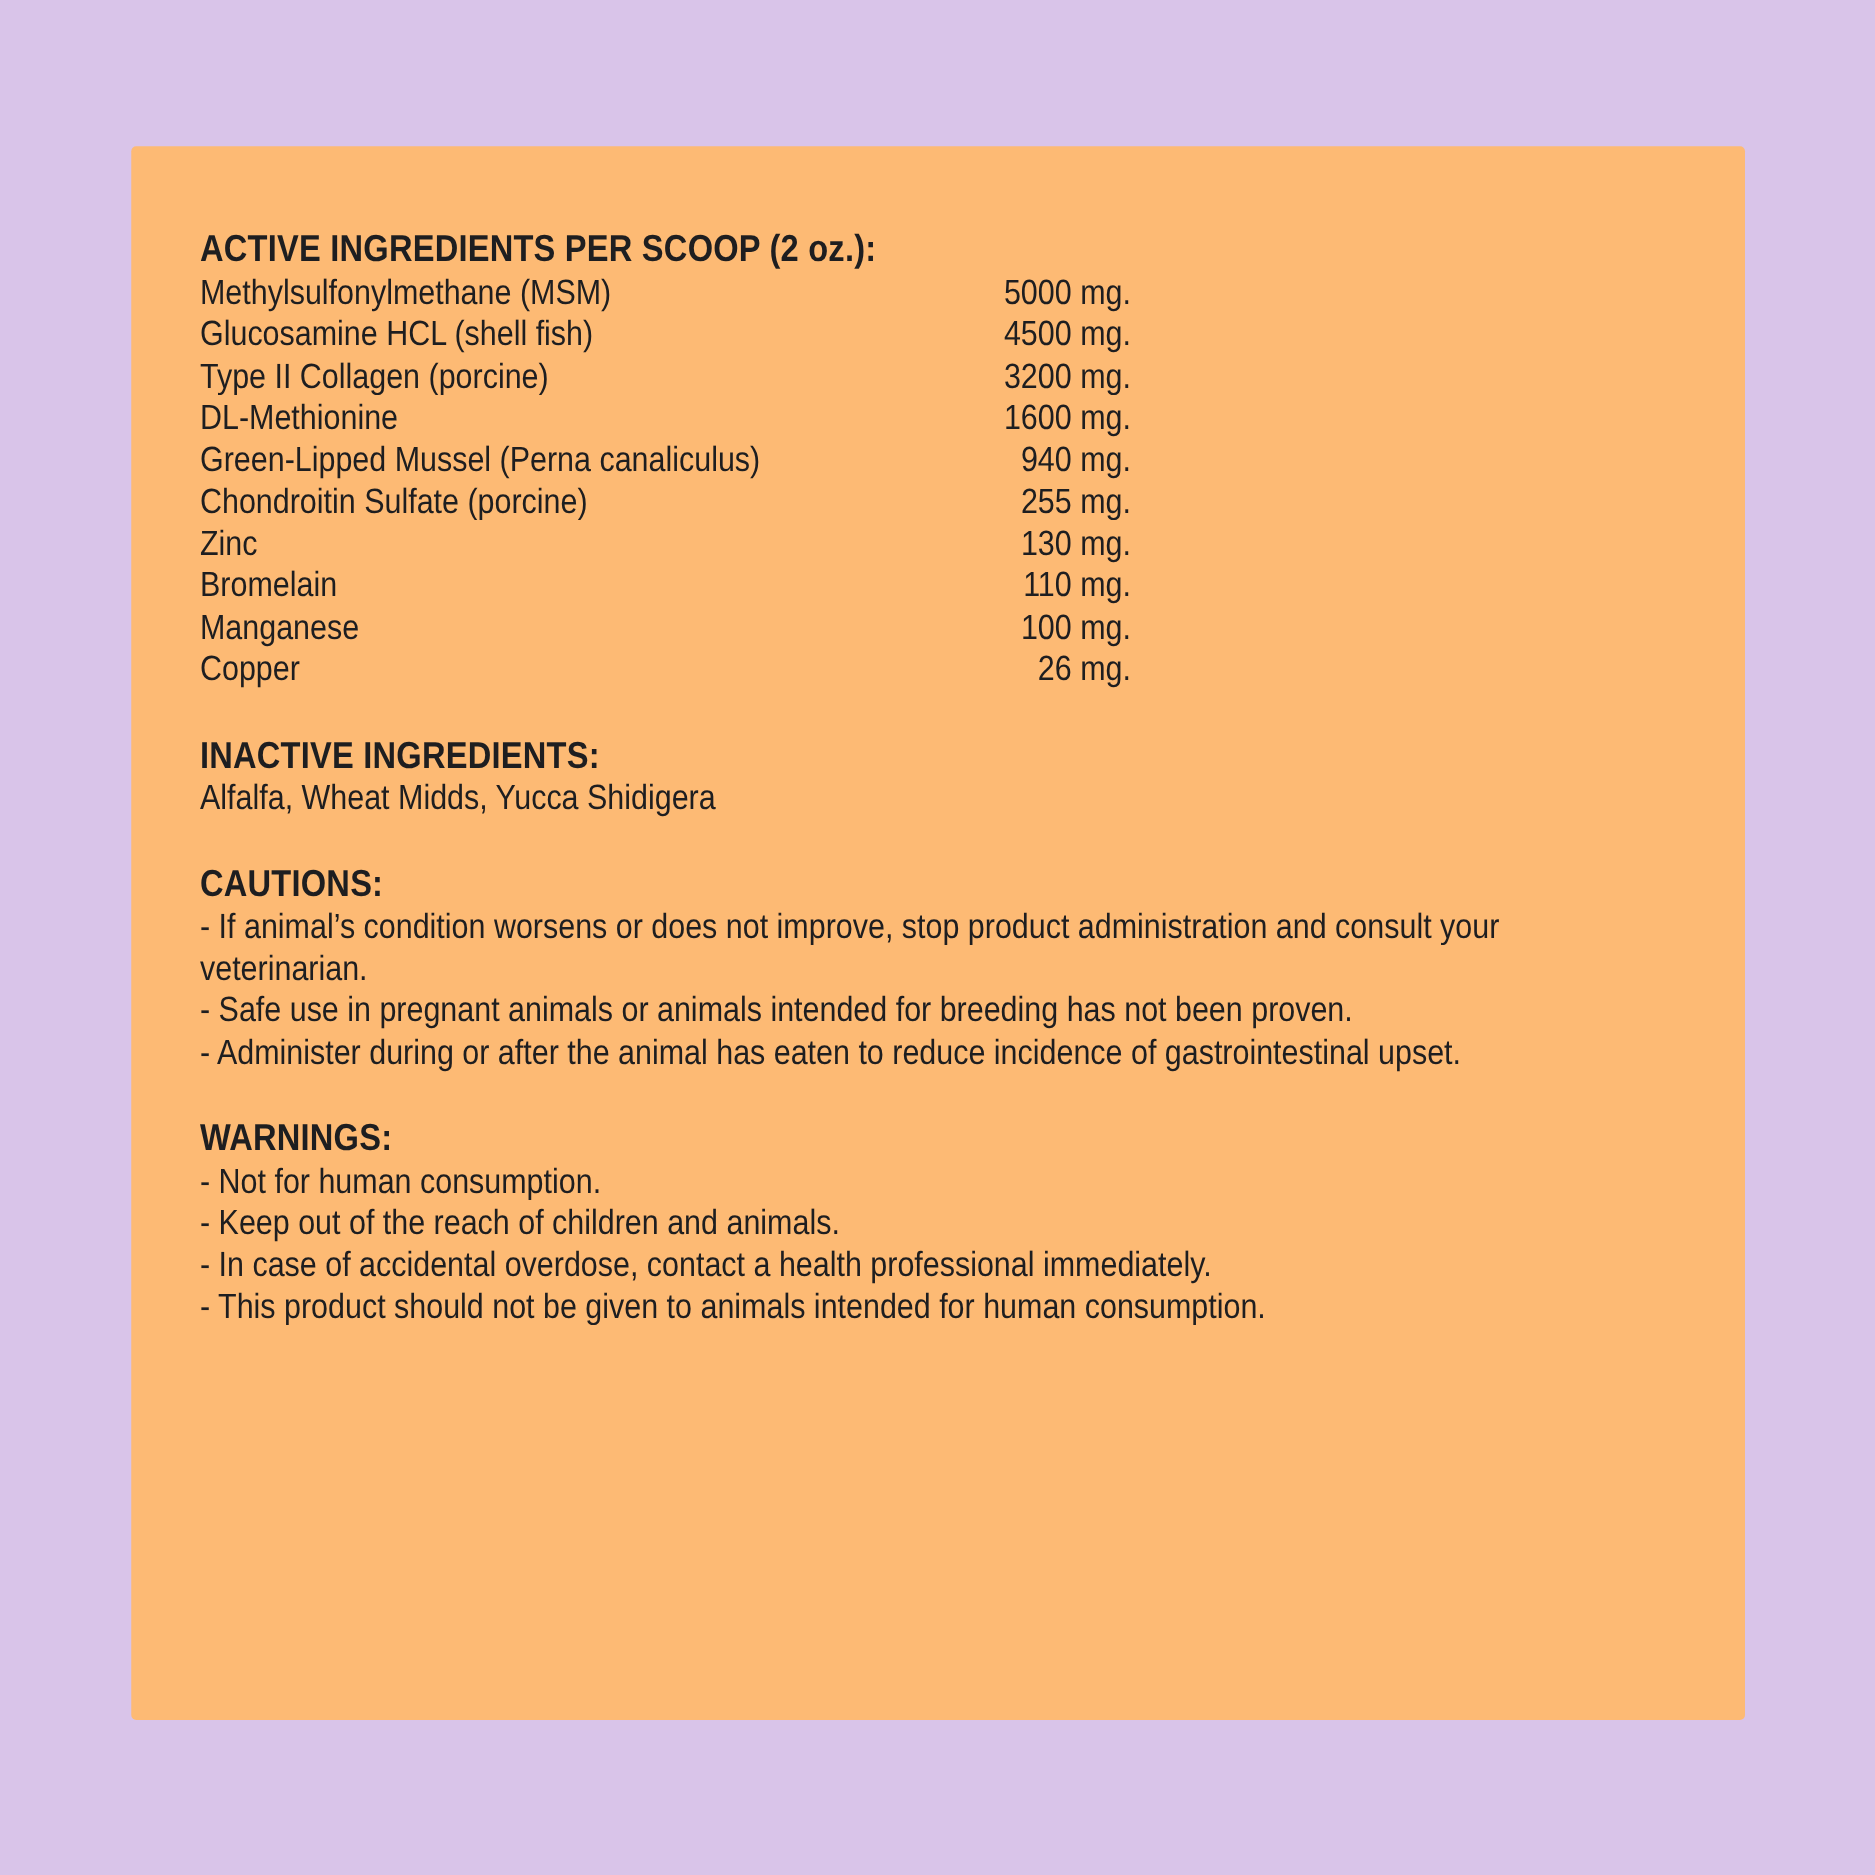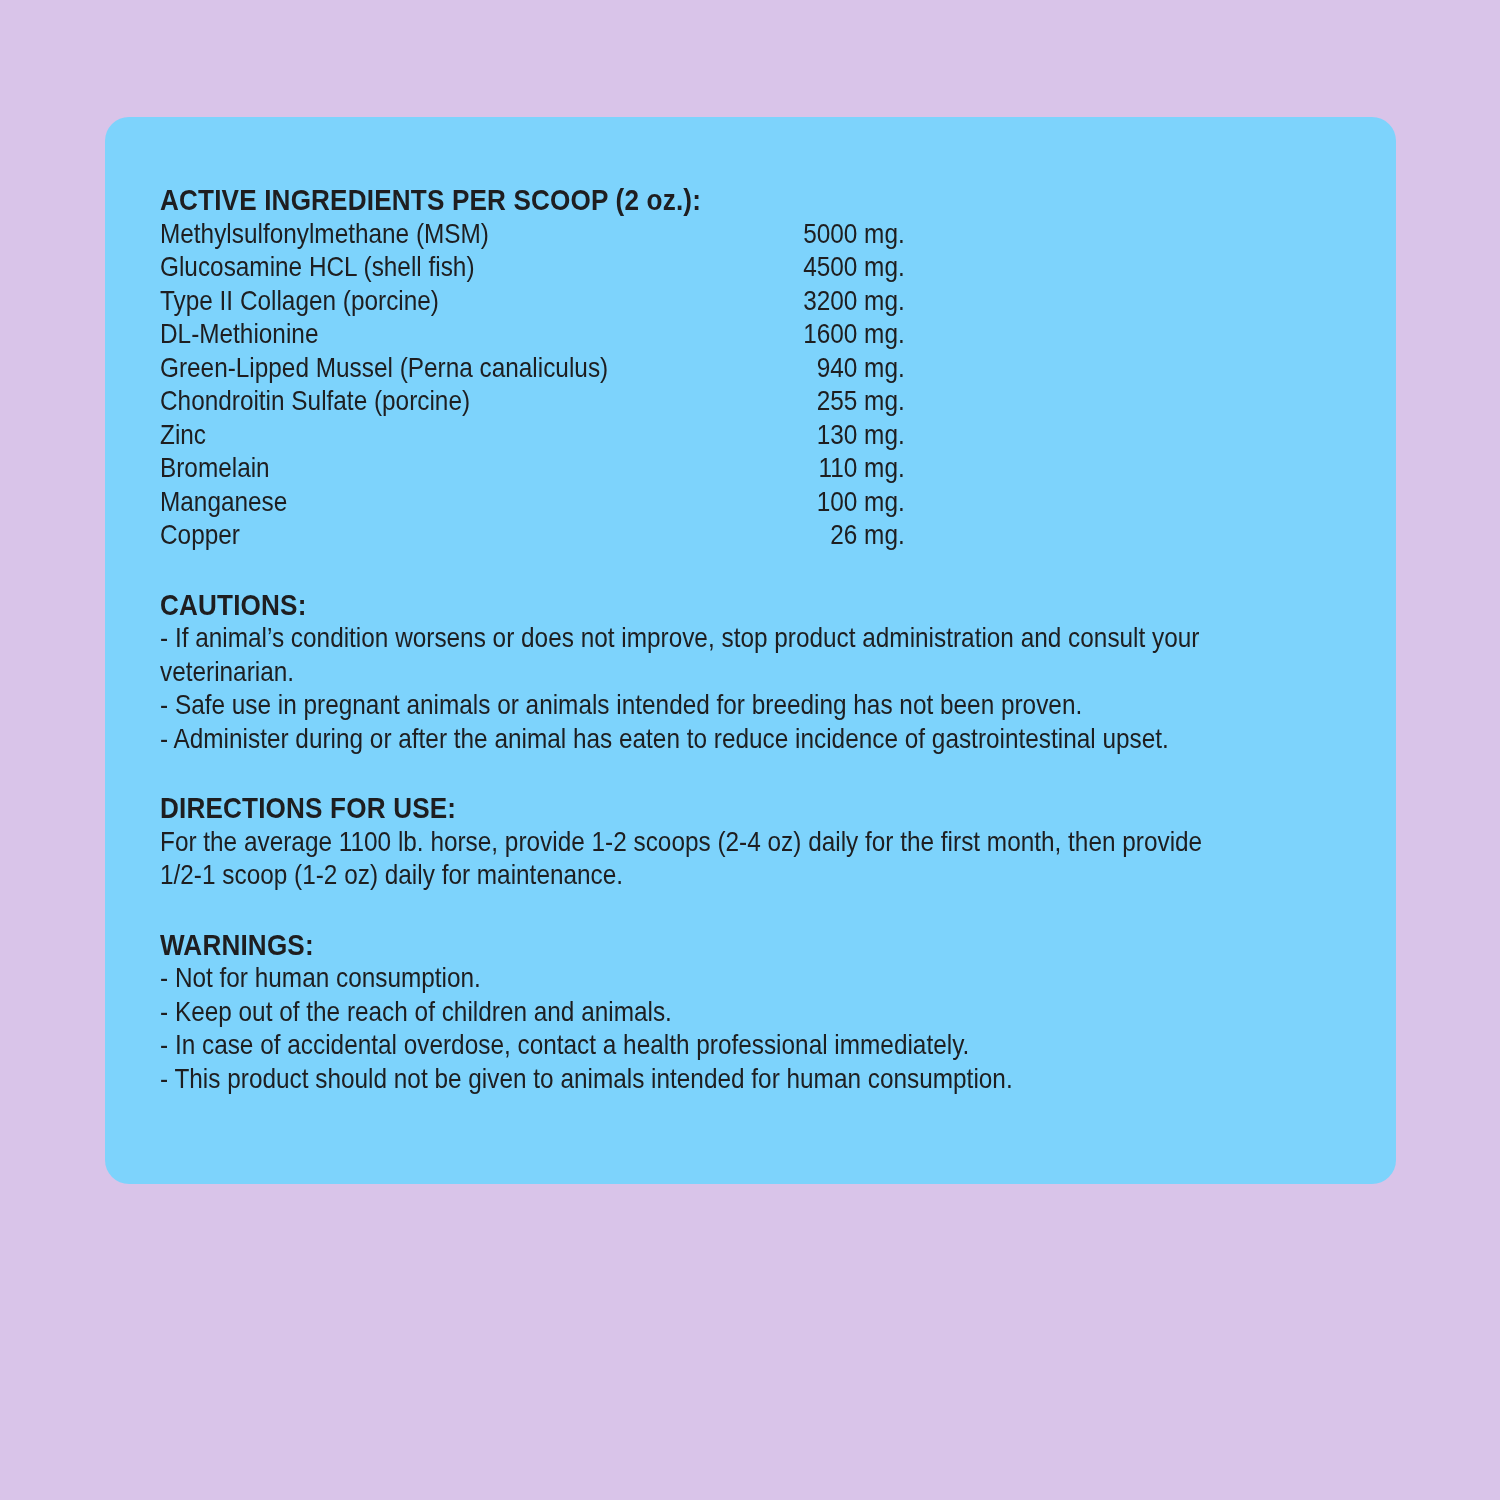--- a/index.html
+++ b/index.html
@@ -12,23 +12,23 @@
     background: #d9c4e9;
     font-family: "Liberation Sans", sans-serif;
     color: #1e1e20;
     position: relative;
   }
   .card {
     position: absolute;
     left: 105px;
     top: 117px;
     width: 1291px;
-    height: 1067px;
-    background: #7dd3fc;
-    border-radius: 24px;
+    height: 1259px;
+    background: #fdba74;
+    border-radius: 4px;
     box-sizing: border-box;
     padding: 66px 40px 0 55px;
     overflow: hidden;
   }
   
   .cond {
     transform: scaleX(0.87);
     transform-origin: 0 50%;
     white-space: nowrap;
   }
@@ -99,35 +99,34 @@
     <div class="row cond">
       <span>Manganese</span>
       <span class="amt">100 mg.</span>
     </div>
     <div class="row cond">
       <span>Copper</span>
       <span class="amt">26 mg.</span>
     </div>
   </section>
 
+  <section class="sec">
+    <div class="h cond">INACTIVE INGREDIENTS:</div>
+    <div class="line cond">Alfalfa, Wheat Midds, Yucca Shidigera</div>
+  </section>
 
   <section class="sec">
     <div class="h cond">CAUTIONS:</div>
     <div class="line cond">- If animal’s condition worsens or does not improve, stop product administration and consult your</div>
     <div class="line cond">veterinarian.</div>
     <div class="line cond">- Safe use in pregnant animals or animals intended for breeding has not been proven.</div>
     <div class="line cond">- Administer during or after the animal has eaten to reduce incidence of gastrointestinal upset.</div>
   </section>
 
 
-  <section class="sec">
-    <div class="h cond">DIRECTIONS FOR USE:</div>
-    <div class="line cond">For the average 1100 lb. horse, provide 1-2 scoops (2-4 oz) daily for the first month, then provide</div>
-    <div class="line cond">1/2-1 scoop (1-2 oz) daily for maintenance.</div>
-  </section>
 
   <section class="sec">
     <div class="h cond">WARNINGS:</div>
     <div class="line cond">- Not for human consumption.</div>
     <div class="line cond">- Keep out of the reach of children and animals.</div>
     <div class="line cond">- In case of accidental overdose, contact a health professional immediately.</div>
     <div class="line cond">- This product should not be given to animals intended for human consumption.</div>
   </section>
 
 </div>

